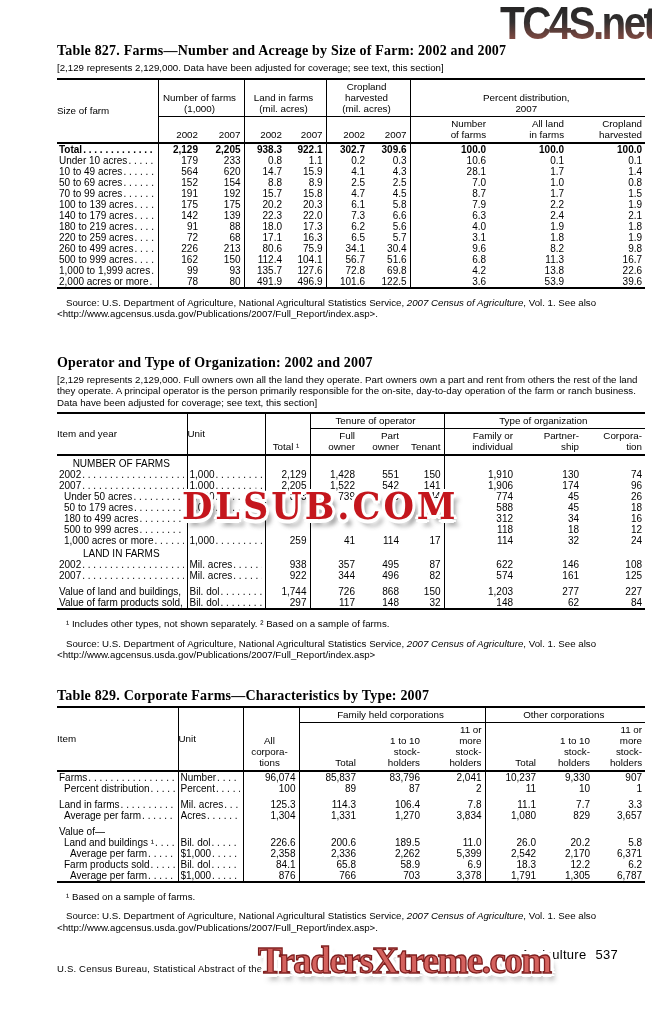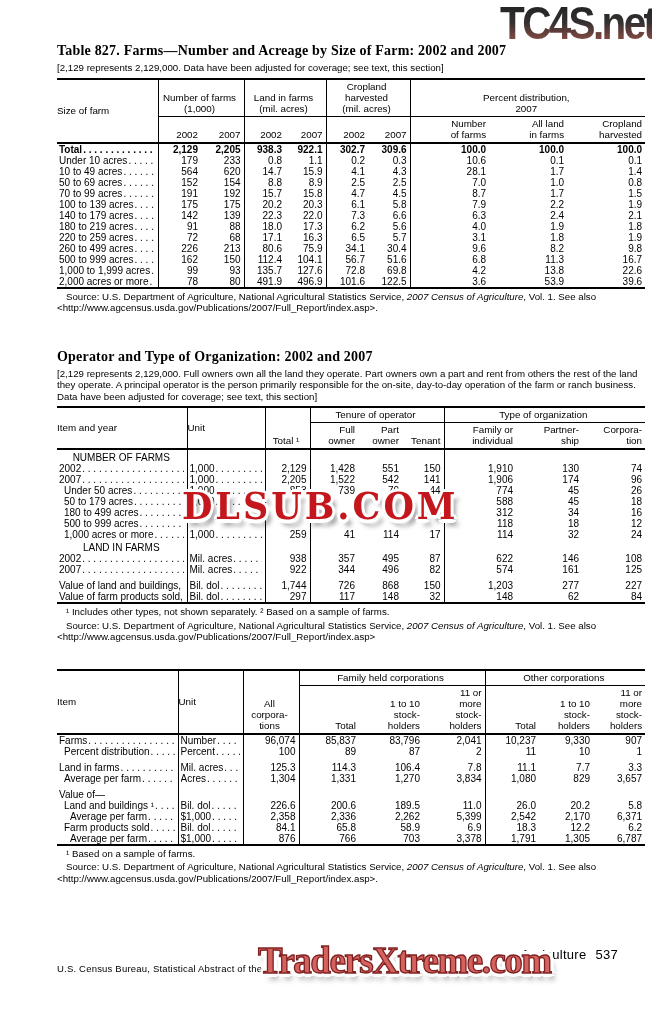--- a/index.html
+++ b/index.html
@@ -3,21 +3,21 @@
 <meta charset="utf-8">
 <style>
   html,body{margin:0;padding:0;background:#888;}
   .page{position:relative;width:652px;height:1024px;background:#ffffff;overflow:hidden;
         font-family:"Liberation Sans",sans-serif;color:#000;}
   .content{position:absolute;left:57px;top:0;width:588px;}
 
   
   .t-title{font-family:"Liberation Serif",serif;font-weight:700;font-size:14px;line-height:17px;letter-spacing:.2px;margin:0;}
   .note{font-size:9.7px;line-height:11.5px;margin:3px 0 4px;}
-  .src,.fn{font-size:9.7px;line-height:11.5px;margin:2px 0 0;text-indent:9px;}
+  .src,.fn{font-size:9.7px;line-height:11.5px;margin:8px 0 0;text-indent:9px;}
   .src i{font-style:italic;}
 
   
   table{border-collapse:collapse;table-layout:fixed;width:588px;margin-top:2px;
         border-top:2px solid #000;border-bottom:2px solid #000;font-size:10px;}
   thead{border-bottom:2px solid #000;}
   th{font-weight:normal;font-size:9.8px;line-height:11px;padding:1px 3px 2px 0;
      text-align:right;vertical-align:bottom;white-space:pre-line;}
   th.grp{text-align:center;border-bottom:1px solid #000;}
   th.mid{text-align:left;vertical-align:middle;}
@@ -631,20 +631,21 @@
               <td class="num">62</td>
               <td class="num">84</td>
             </tr>
           </tbody>
       </table>
       <p class="fn">¹ Includes other types, not shown separately. ² Based on a sample of farms.</p>
       <p class="src"><span>Source: U.S. Department of Agriculture, National Agricultural Statistics Service, </span><i>2007 Census of Agriculture</i><span>, Vol. 1. See also</span><br><span>&lt;http://www.agcensus.usda.gov/Publications/2007/Full_Report/index.asp&gt;</span></p>
     </section>
 
     <section class="s829">
+      <h2 class="t-title">Table 829. Corporate Farms—Characteristics by Type: 2007</h2>
       <table>
         <colgroup>
           <col style="width:121px">
             <col style="width:65px">
             <col style="width:56px">
           <col style="width:60px">
             <col style="width:64px">
             <col style="width:62px">
           <col style="width:54px">
             <col style="width:54px">

